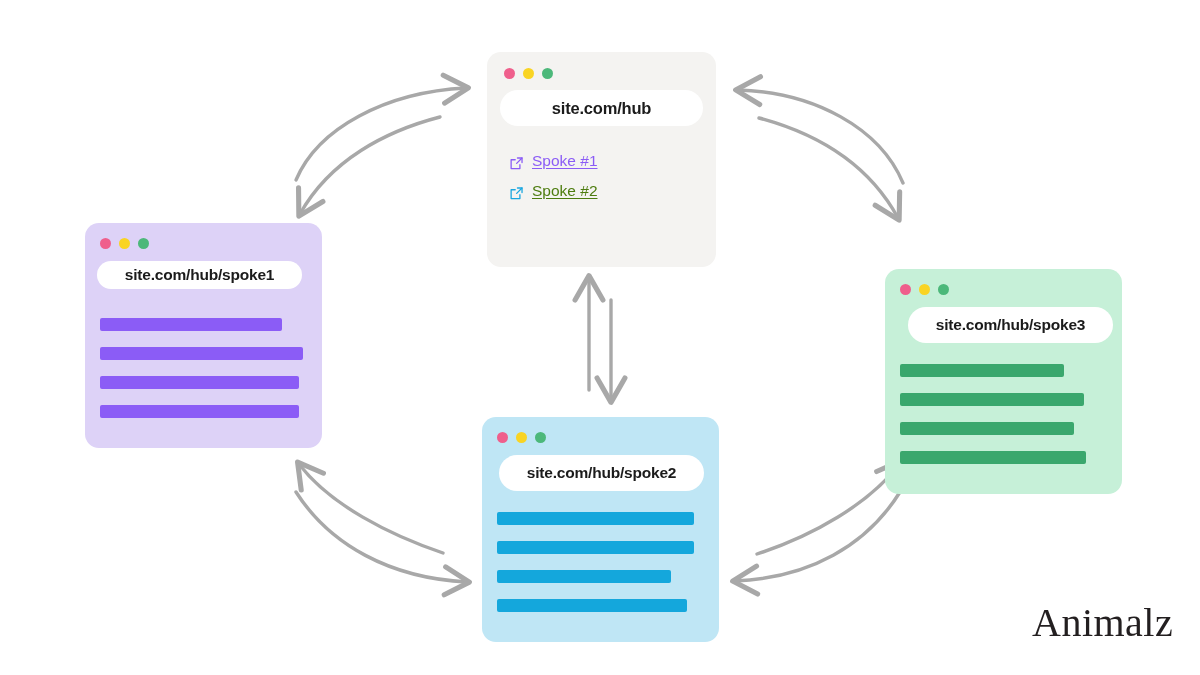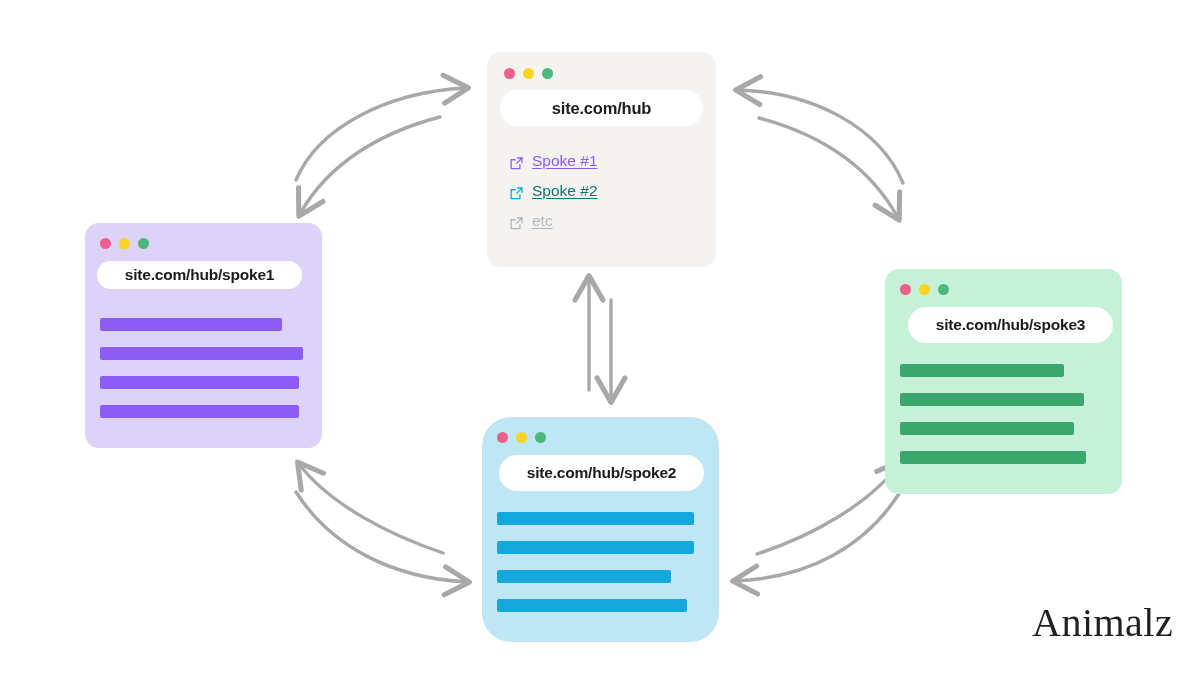--- a/index.html
+++ b/index.html
@@ -116,21 +116,20 @@
     height: 28px;
   }
   #spoke1-card .urlbar .urltext { font-size: 15.5px; }
 
   #spoke2-card {
     left: 482px;
     top: 417px;
     width: 237px;
     height: 225px;
     background: #bfe6f5;
-    border-radius: 29px;
   }
   #spoke2-card .dots { left: 15px; top: 15px; }
   #spoke2-card .urlbar {
     left: 17px;
     top: 38px;
     width: 205px;
     height: 36px;
   }
   #spoke2-card .urlbar .urltext { font-size: 15.5px; }
 
@@ -229,32 +228,24 @@
         </svg>
         <span class="link-text" style="color:#8b5cf6;">Spoke #1</span>
       </div>
 
       <div class="link-row">
         <svg class="link-icon" viewBox="0 0 16 16" xmlns="http://www.w3.org/2000/svg">
           <path d="M9.2 1.2 H14.8 V6.8" fill="none" stroke="#1aa7e0" stroke-width="1.6" stroke-linecap="round" stroke-linejoin="round"></path>
           <path d="M14.8 1.2 L8.2 7.8" fill="none" stroke="#1aa7e0" stroke-width="1.6" stroke-linecap="round"></path>
           <path d="M12.2 9.4 V14.2 H1.4 V3.4 H6.4" fill="none" stroke="#1aa7e0" stroke-width="1.6" stroke-linecap="round" stroke-linejoin="round"></path>
         </svg>
-        <span class="link-text" style="color:#0f766e;">Spoke #2</span>
+        <span class="link-text" style="color:#4d7c0f;">Spoke #2</span>
       </div>
 
 
-      <div class="link-row">
-        <svg class="link-icon" viewBox="0 0 16 16" xmlns="http://www.w3.org/2000/svg">
-          <path d="M9.2 1.2 H14.8 V6.8" fill="none" stroke="#b5b5b5" stroke-width="1.6" stroke-linecap="round" stroke-linejoin="round"></path>
-          <path d="M14.8 1.2 L8.2 7.8" fill="none" stroke="#b5b5b5" stroke-width="1.6" stroke-linecap="round"></path>
-          <path d="M12.2 9.4 V14.2 H1.4 V3.4 H6.4" fill="none" stroke="#b5b5b5" stroke-width="1.6" stroke-linecap="round" stroke-linejoin="round"></path>
-        </svg>
-        <span class="link-text" style="color:#b5b5b5;">etc</span>
-      </div>
 
     </div>
   </div>
 
   <div class="card" id="spoke1-card">
     <div class="dots">
       <span class="dot red"></span>
       <span class="dot yellow"></span>
       <span class="dot green"></span>
     </div>

